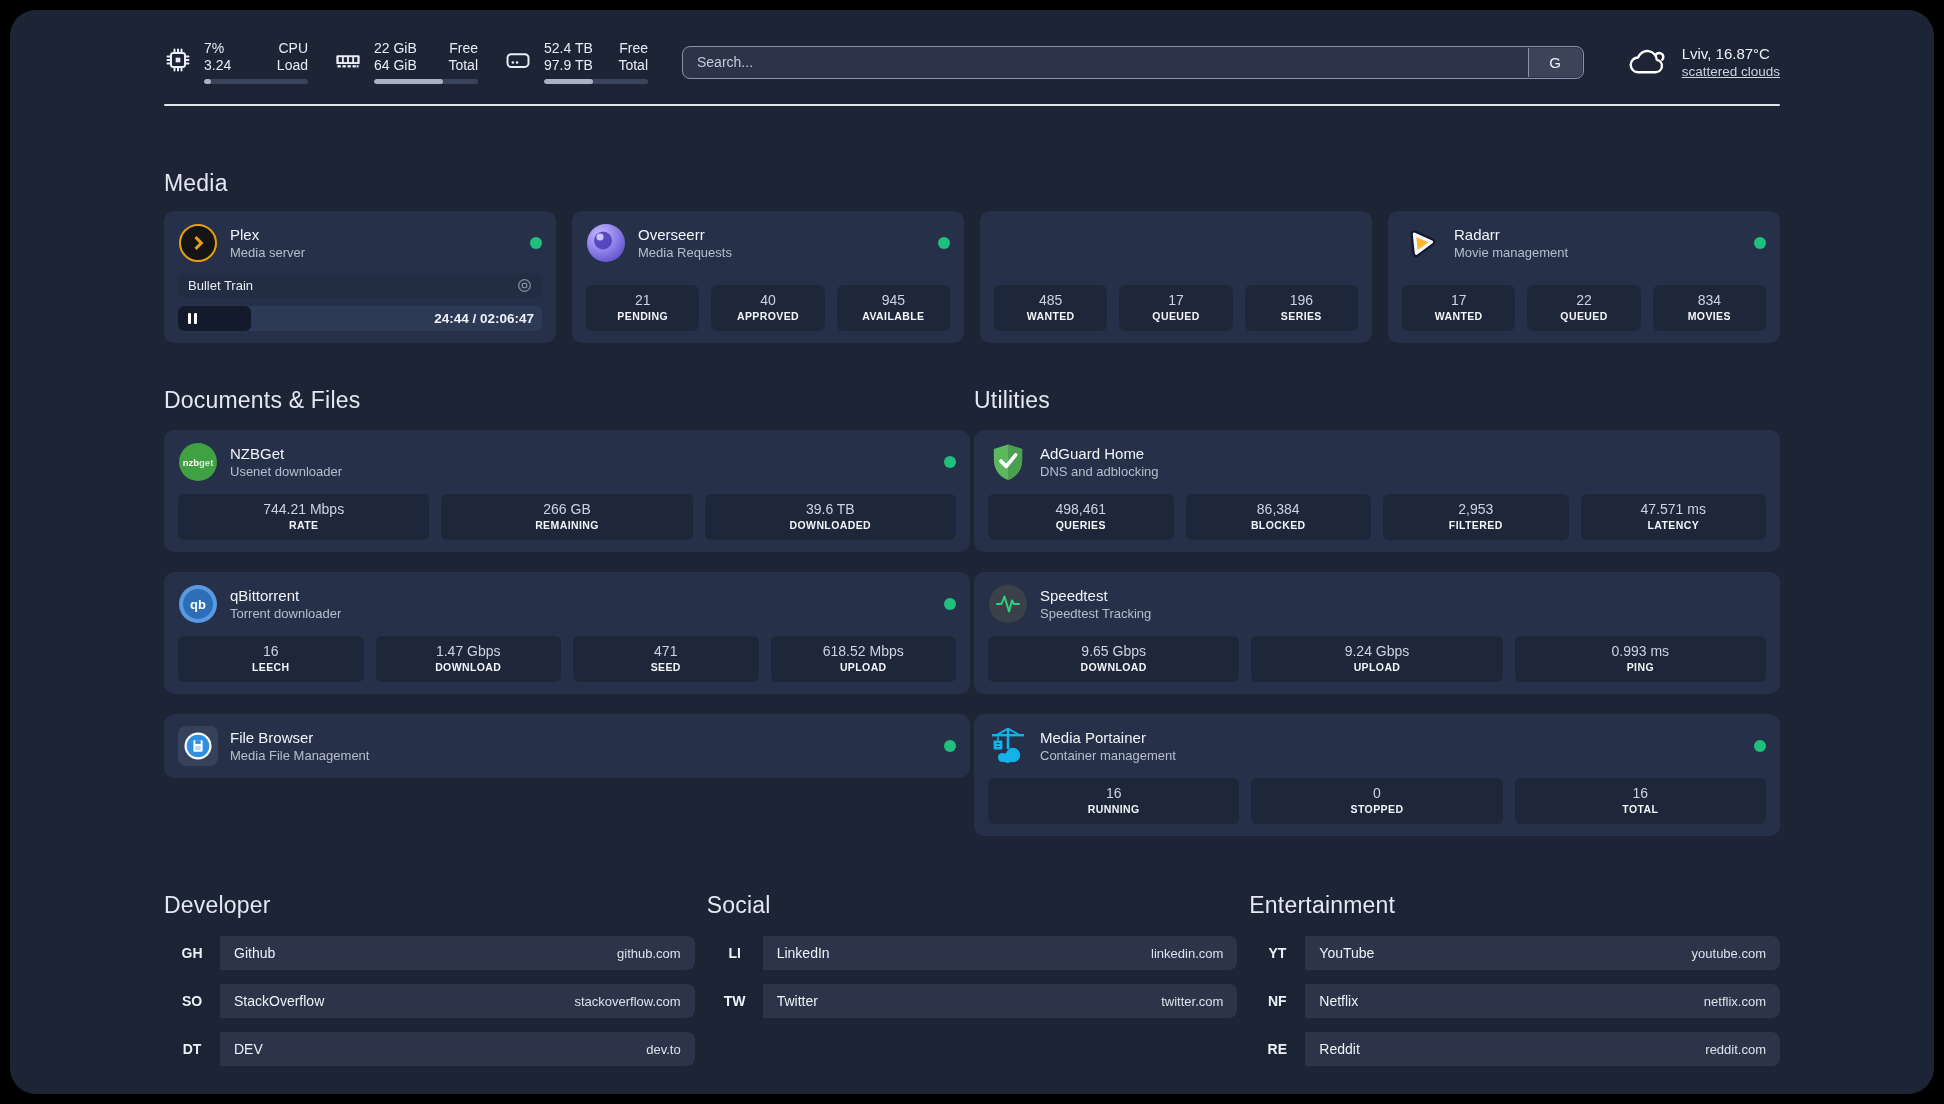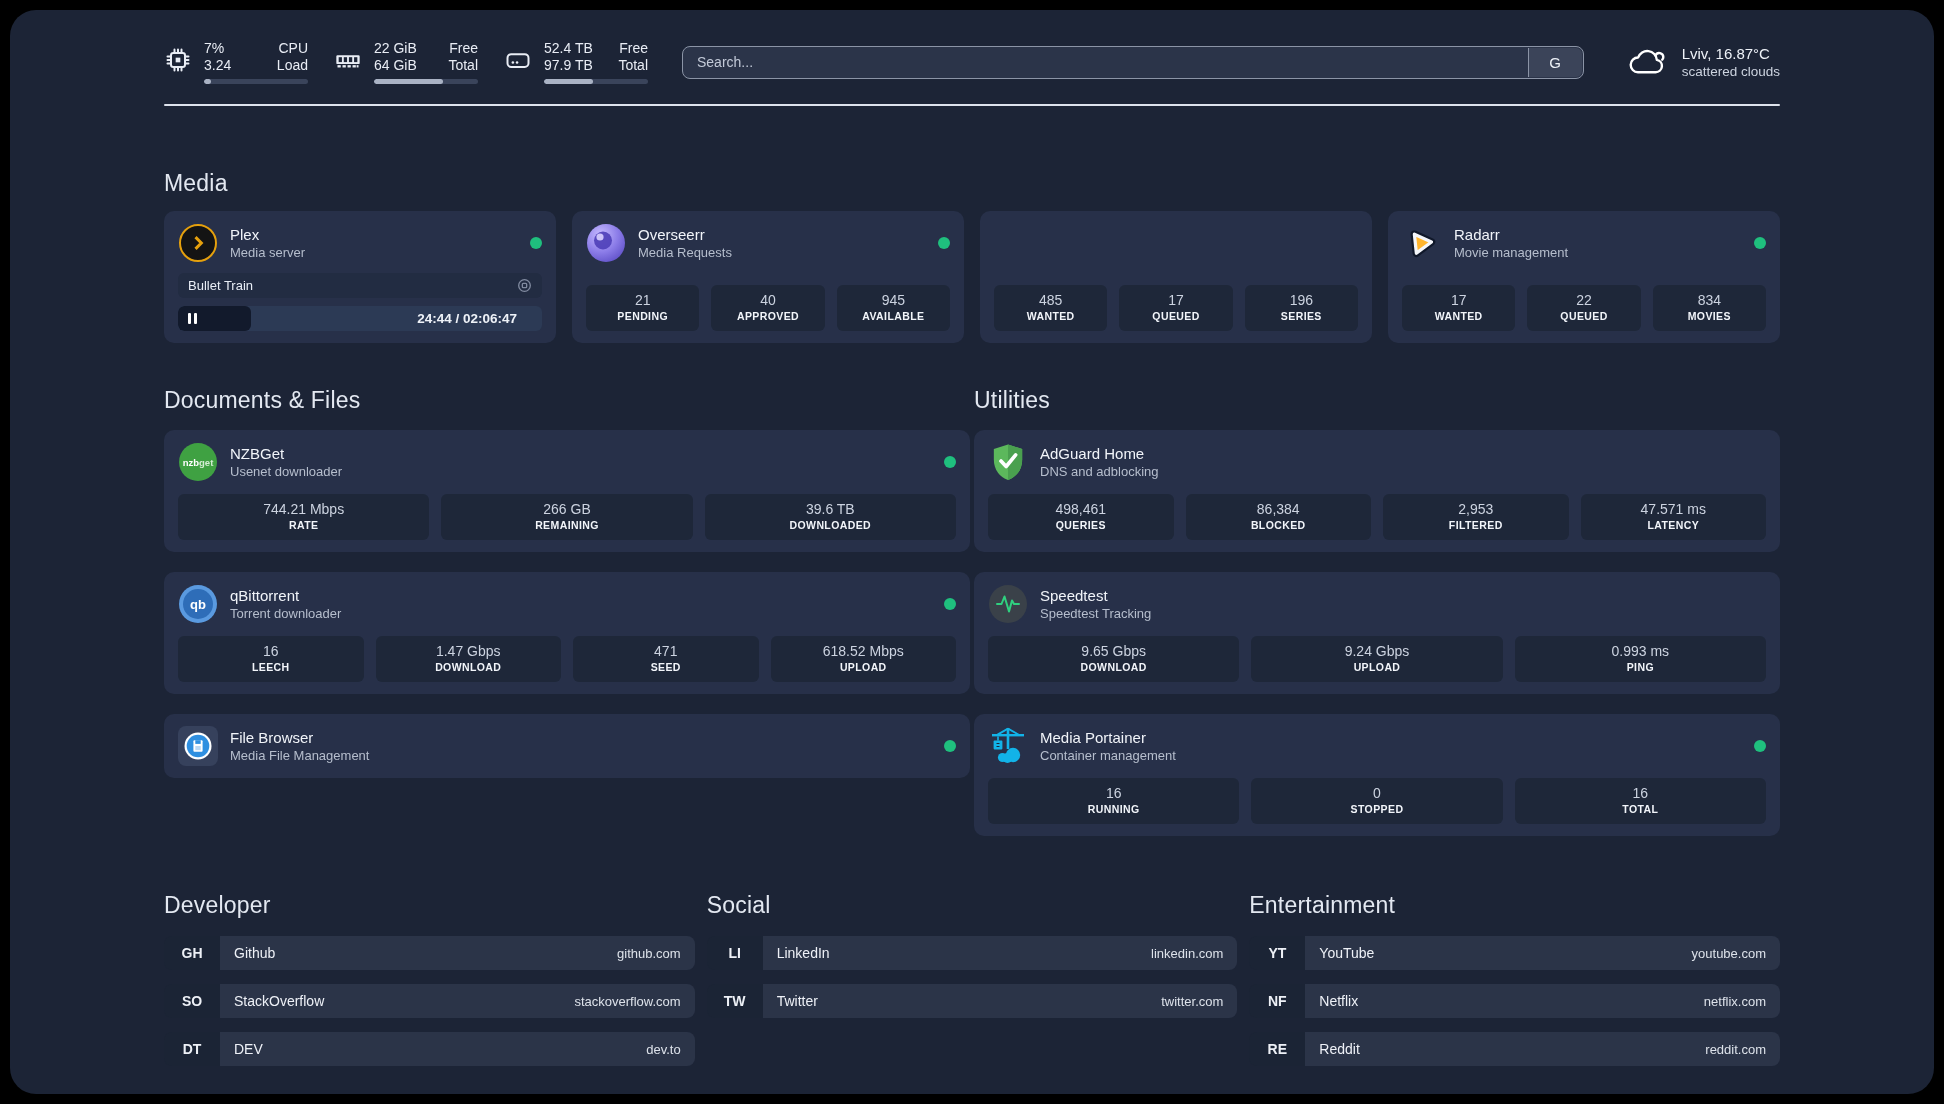--- a/index.html
+++ b/index.html
@@ -20,21 +20,21 @@
 
   .searchwrap{flex:1;margin:0 42px 0 34px;position:relative;height:33px;}
   .search-input{width:100%;height:100%;box-sizing:border-box;background:#2b3449;border:1.5px solid #8b94a6;border-radius:8px;color:#e3e8f1;font-size:14px;padding:0 72px 0 14px;outline:none;font-family:"Liberation Sans",sans-serif;}
   .search-input::placeholder{color:#c3cad8;}
   .g-btn{position:absolute;right:2px;top:2px;bottom:2px;width:54px;background:#3b4459;border:none;border-left:1px solid #8b94a6;border-radius:0 6px 6px 0;display:flex;align-items:center;justify-content:center;color:#eef2f8;font-size:15px;cursor:pointer;font-family:"Liberation Sans",sans-serif;}
 
   .weather{display:flex;align-items:center;gap:14px;}
   .weather-icon{width:42px;height:34px;color:#fff;}
   .weather-icon svg{width:100%;height:100%;}
   .weather-loc{font-size:15px;color:#eef2f8;line-height:19px;}
-  .weather-cond{font-size:13.5px;color:#ccd3df;line-height:18px;}
+  .weather-cond{font-size:13.5px;color:#ccd3df;line-height:18px;text-decoration:underline;}
 
   .rule{margin-top:18px;height:2px;background:#dde2ec;border-radius:1px;}
 
   
   .sec-title{margin:0;font-size:23px;font-weight:500;color:#e3e8f1;letter-spacing:.2px;}
   .media-title{margin-top:64px;}
   .grid4{margin-top:14px;display:grid;grid-template-columns:repeat(4,1fr);gap:16px;}
   .two-col{display:grid;grid-template-columns:1fr 1fr;column-gap:4px;margin-top:2px;}
   .col .sec-title{margin-top:42px;}
   .col .card{margin-top:16px;}
@@ -54,21 +54,21 @@
   .stat-value{font-size:14px;color:#ccd3e0;line-height:18px;}
   .stat-label{font-size:10.5px;font-weight:700;color:#f2f5fa;letter-spacing:.4px;line-height:15px;}
 
   
   .np-row{margin-top:10px;height:25px;background:#222c42;border-radius:6px;display:flex;align-items:center;padding:0 10px;font-size:13px;color:#e9eef6;}
   .np-icon{margin-left:auto;display:flex;opacity:.8;}
   .pp-row{margin-top:8px;height:25px;background:#2c3a55;border-radius:6px;position:relative;display:flex;align-items:center;overflow:hidden;}
   .pp-fill{position:absolute;left:0;top:0;bottom:0;background:#121a2c;border-radius:6px;}
   .pause{position:relative;margin-left:10px;display:flex;gap:3px;}
   .pause i{width:3px;height:11px;background:#fff;border-radius:1px;display:block;}
-  .pp-time{position:relative;margin-left:auto;margin-right:25px;font-size:13.5px;font-weight:600;color:#eef2f8;}
+  .pp-time{position:relative;margin-left:auto;margin-right:8px;font-size:13.5px;font-weight:600;color:#eef2f8;}
 
   
   .plex-circ{width:38px;height:38px;border-radius:50%;background:#141414;border:2px solid #e5a00d;box-sizing:border-box;display:flex;align-items:center;justify-content:center;}
   .fb-tile{width:40px;height:40px;border-radius:8px;background:#36415c;display:flex;align-items:center;justify-content:center;}
 
   
   .links-grid{display:grid;grid-template-columns:1fr 1fr 1fr;column-gap:12px;margin-top:8px;}
   .links-col .sec-title{margin-top:48px;}
   .link-row{display:flex;height:34px;margin-top:14px;border-radius:8px;overflow:hidden;cursor:pointer;}
   .links-col .link-row:first-of-type{margin-top:17px;}

